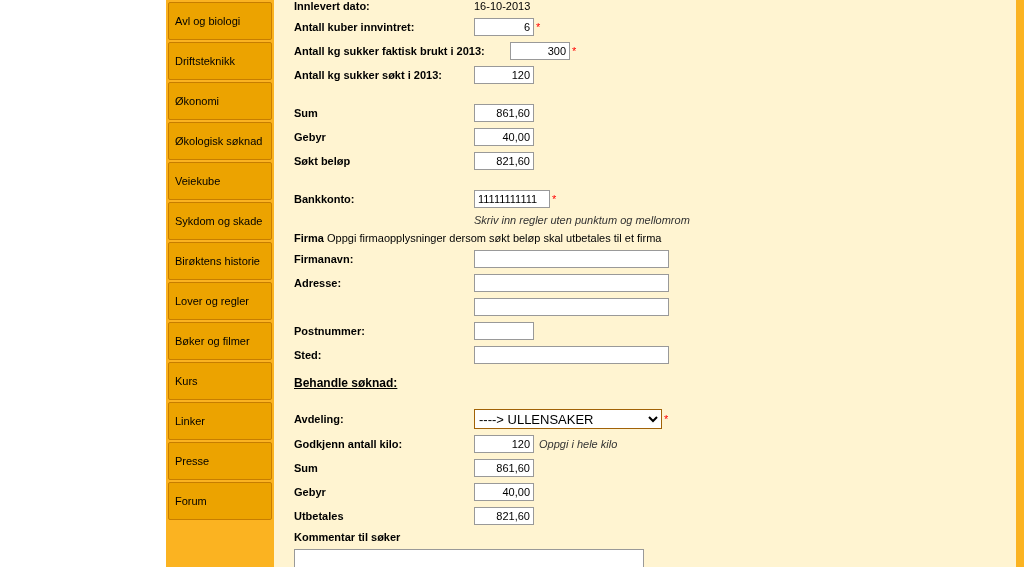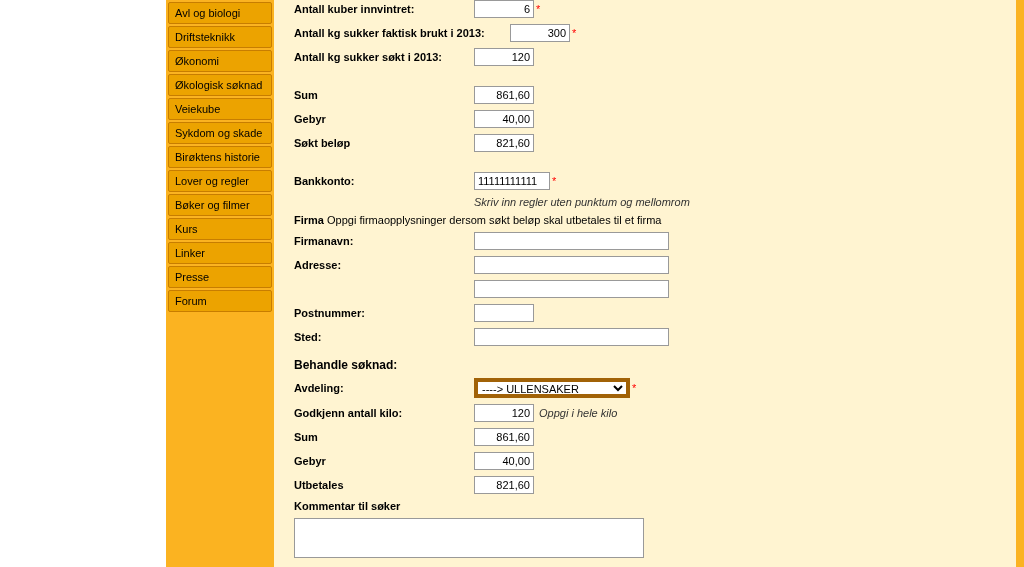--- a/index.html
+++ b/index.html
@@ -29,21 +29,21 @@
       background: #FBB321;
       padding: 2px;
       display: flex;
       flex-direction: column;
       gap: 2px;
     }
     .side-item {
       background: #ECA300;
       border: 1px solid #C77D00;
       border-radius: 2px;
-      padding: 4px 6px;
+      padding: 12px 6px;
       font-size: 11px;
       color: #000;
       cursor: pointer;
       white-space: nowrap;
     }
     .sidebar-fill {
       flex: 1;
       background: #FBB321;
     }
     .main {
@@ -86,24 +86,24 @@
     }
     .input-post {
       width: 60px;
       height: 18px;
       padding: 1px 3px;
       font-size: 11px;
       border: 1px solid #999;
       background: #fff;
     }
     .sel {
-      width: 156px;
+      width: 188px;
       height: 20px;
-      font-size: 11px;
-      border: 4px solid #a16207;
+      font-size: 13px;
+      border: 1px solid #a16207;
       background: #fff;
     }
     .tarea {
       width: 350px;
       height: 40px;
       resize: none;
       border: 1px solid #999;
       font-size: 11px;
       padding: 2px;
     }
@@ -118,21 +118,22 @@
       font-style: italic;
       color: #333;
       font-size: 11px;
       margin-left: 180px;
       margin-bottom: 6px;
     }
     .section-head {
       font-weight: bold;
       font-size: 12px;
       margin-top: 12px;
-      margin-bottom: 6px;
+      margin-bottom: 19px;
+      text-decoration: underline;
     }
     .firma-line {
       font-size: 11px;
       margin-bottom: 6px;
     }
     .firma-line b { font-weight: bold; }
     .gap { height: 14px; }
   </style>
 </head>
 <body>
@@ -153,20 +154,24 @@
       <div class="side-item">Bøker og filmer</div>
       <div class="side-item">Kurs</div>
       <div class="side-item">Linker</div>
       <div class="side-item">Presse</div>
       <div class="side-item">Forum</div>
       <div class="sidebar-fill"></div>
     </div>
 
     <div class="main">
       <div class="row">
+        <div class="label">Innlevert dato:</div>
+        <div class="value-disp">16-10-2013</div>
+      </div>
+      <div class="row">
         <div class="label">Antall kuber innvintret:</div>
         <input class="input-sm" value="6" style="">
         <span class="req">*</span>
       </div>
       <div class="row">
         <div class="label" style="width:216px">Antall kg sukker faktisk brukt i 2013:</div>
         <input class="input-sm" value="300" style="">
         <span class="req">*</span>
       </div>
       <div class="row">

